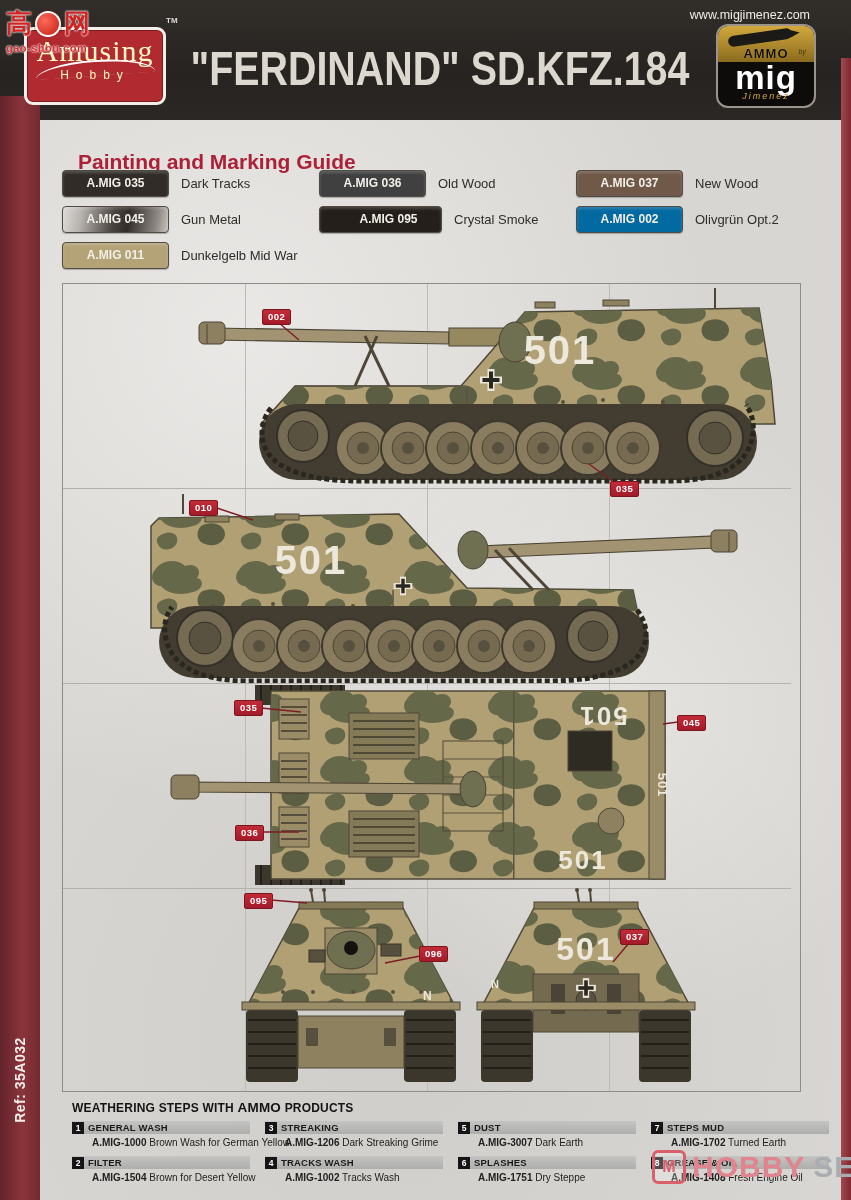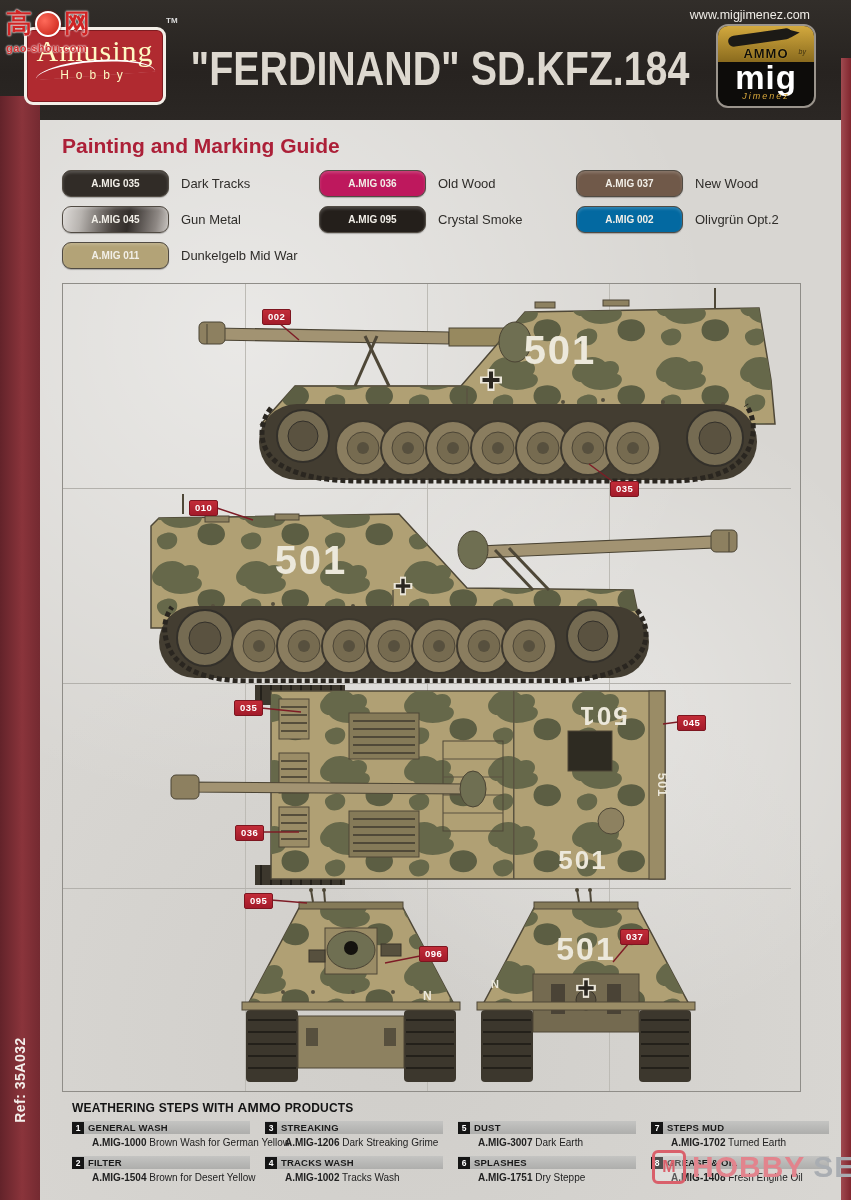--- a/index.html
+++ b/index.html
@@ -53,26 +53,26 @@
   .wm-top .mascot{display:inline-block;width:22px;height:22px;border-radius:50%;
           background:radial-gradient(circle at 35% 35%,#ff6a5a,#c41e14);vertical-align:middle;
           margin:0 3px;border:2px solid #fff;box-shadow:0 0 2px #a00;}
   .wm-top .site{display:block;font-size:11px;letter-spacing:.5px;margin-top:1px;color:#d03030;}
   .wm-bottom{position:absolute;left:652px;top:1150px;z-index:30;display:flex;align-items:center;gap:6px;}
   .hs-icon{width:28px;height:28px;border:3px solid #d9606b;border-radius:6px;color:#d9606b;
            font-size:16px;font-weight:800;line-height:28px;text-align:center;background:rgba(255,255,255,.25);}
   .hs-hobby{color:#e2848d;font-size:30px;font-weight:800;letter-spacing:1px;}
   .hs-search{color:#a9adb2;font-size:30px;font-weight:700;letter-spacing:1px;margin-left:2px;}
   
-  .guide-title{position:absolute;left:62px;top:134px;margin:0;color:#ac2038;font-size:21px;font-weight:800;}
+  .guide-title{position:absolute;left:62px;top:134px;margin:16px;color:#ac2038;font-size:21px;font-weight:800;}
   .paint-grid{position:absolute;left:62px;top:165px;display:grid;
               grid-template-columns:257px 257px 257px;grid-auto-rows:36px;}
   .paint-item{display:flex;align-items:center;gap:12px;}
-  .chip{width:105px;height:25px;border:1.5px solid #514b43;border-radius:9px;
-        color:#f2efe8;font-size:10px;font-weight:bold;text-align:center;line-height:25px;
+  .chip{width:105px;height:25px;border:1.5px solid #514b43;border-radius:4px;
+        color:#f2efe8;font-size:12px;font-weight:bold;text-align:center;line-height:25px;
         box-shadow:0 1px 1px rgba(0,0,0,.25), inset 0 2px 3px rgba(255,255,255,.18);}
   .paint-name{font-size:13px;color:#2f2d2a;}
   
   .panel{position:absolute;left:62px;top:283px;width:728px;height:807px;
          border:1px solid #8f8d88;padding-left:9px;}
   .vline{position:absolute;top:0;width:1px;height:807px;background:#bdbbb5;}
   .hline{position:absolute;left:0;width:728px;height:1px;background:#b3b1ac;}
   .view{position:absolute;left:0;}
   .leader{position:absolute;left:0;top:0;pointer-events:none;}
   .callout{position:absolute;z-index:20;background:linear-gradient(180deg,#c22c38,#a31b2a);
@@ -134,33 +134,33 @@
     <span class="hs-search">SEARCH</span>
   </div>
 
   <h1 class="guide-title">Painting and Marking Guide</h1>
   <div class="paint-grid">
     <div class="paint-item">
       <div class="chip" style="background: rgb(49, 44, 39);">A.MIG 035</div>
       <div class="paint-name">Dark Tracks</div>
     </div>
     <div class="paint-item">
-      <div class="chip" style="background: #be185d;">A.MIG 036</div>
+      <div class="chip" style="background: #404040;">A.MIG 036</div>
       <div class="paint-name">Old Wood</div>
     </div>
     <div class="paint-item">
       <div class="chip" style="background: rgb(112, 89, 73);">A.MIG 037</div>
       <div class="paint-name">New Wood</div>
     </div>
     <div class="paint-item">
       <div class="chip" style="background: linear-gradient(100deg, rgb(222, 219, 216) 0%, rgb(183, 179, 175) 18%, rgb(74, 68, 64) 48%, rgb(50, 45, 42) 62%, rgb(142, 136, 132) 88%, rgb(201, 197, 193) 100%);">A.MIG 045</div>
       <div class="paint-name">Gun Metal</div>
     </div>
     <div class="paint-item">
-      <div class="chip" style="background: rgb(36, 31, 27);">A.MIG 095</div>
+      <div class="chip" style="background: rgb(36, 31, 27); padding-left: 16px;">A.MIG 095</div>
       <div class="paint-name">Crystal Smoke</div>
     </div>
     <div class="paint-item">
       <div class="chip" style="background: #0369a1;">A.MIG 002</div>
       <div class="paint-name">Olivgrün Opt.2</div>
     </div>
     <div class="paint-item">
       <div class="chip" style="background: rgb(179, 163, 119);">A.MIG 011</div>
       <div class="paint-name">Dunkelgelb Mid War</div>
     </div>

